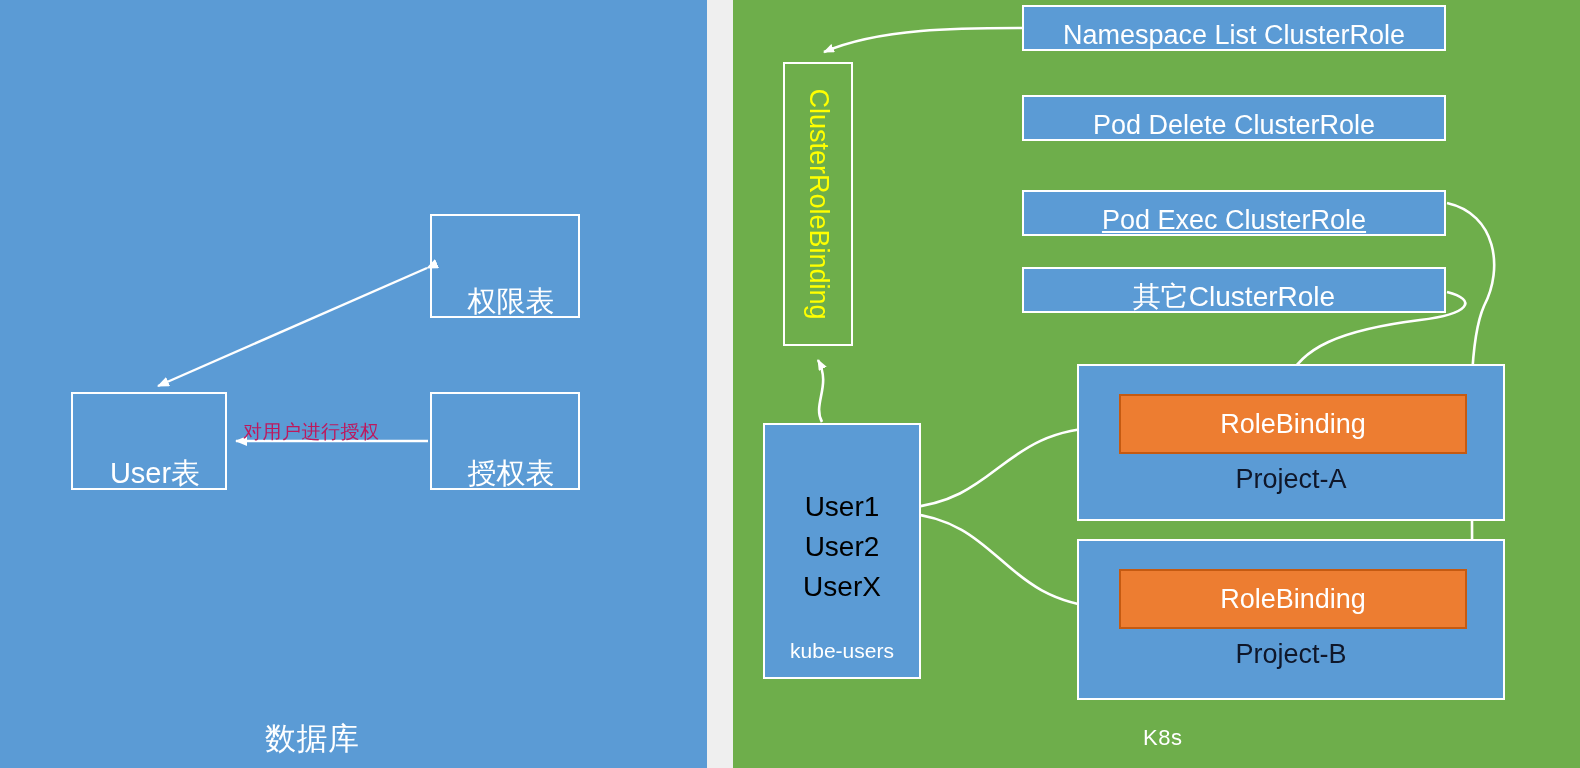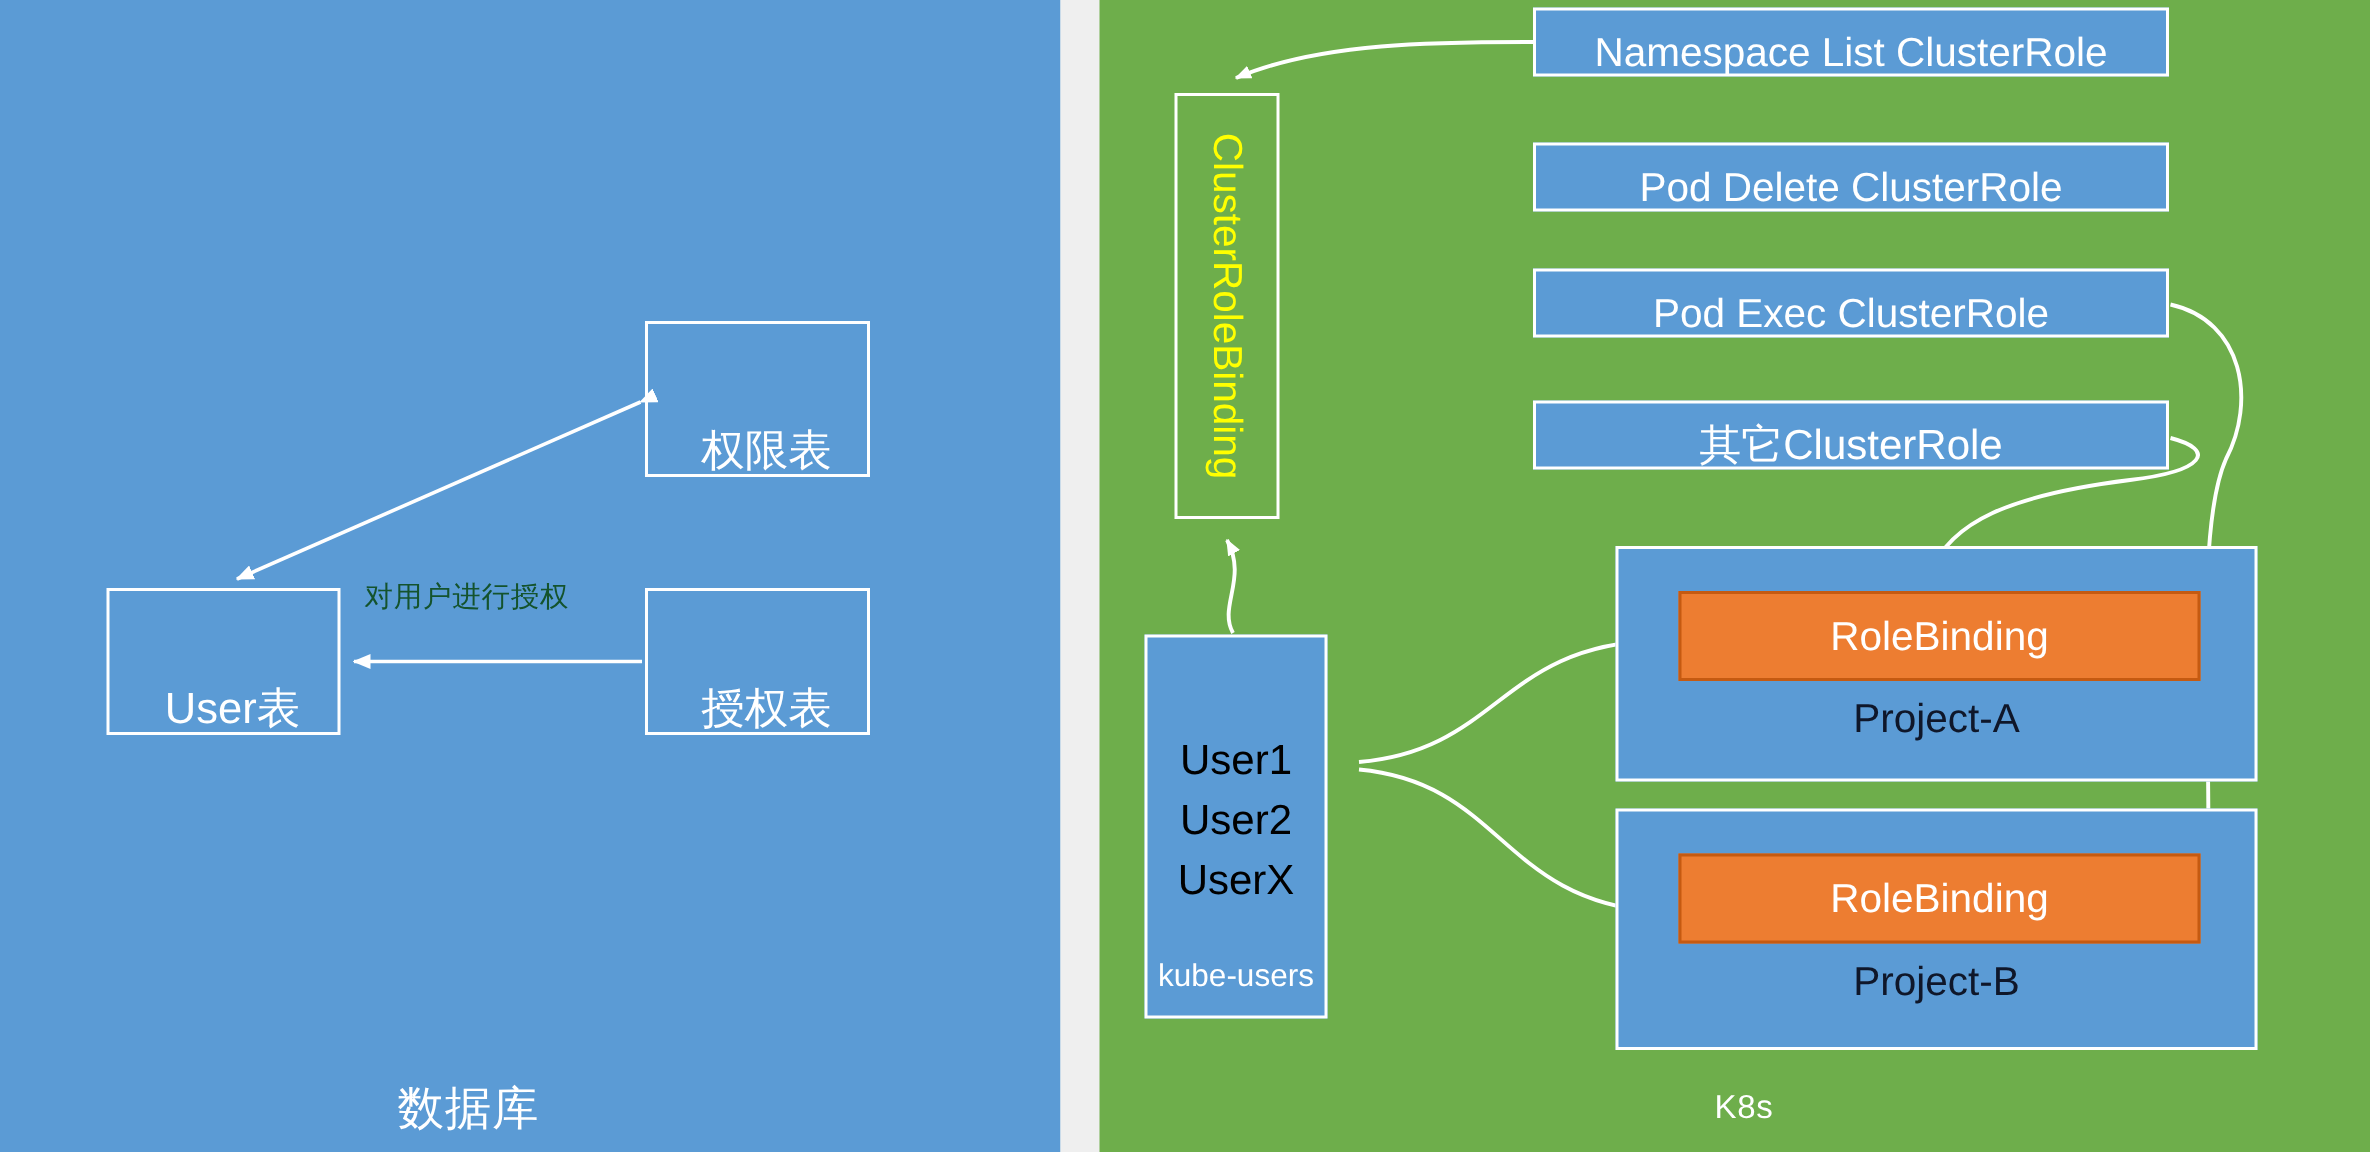--- a/index.html
+++ b/index.html
@@ -49,22 +49,22 @@
     color:#ffffff;
     font-size:29px;
     padding-left:12px;
   }
   #box-user-table{left:71px;top:392px;width:156px;height:98px;}
   #box-perm-table{left:430px;top:214px;width:150px;height:104px;}
   #box-auth-table{left:430px;top:392px;width:150px;height:98px;}
 
   #edge-label-grant{
     position:absolute;
-    left:243px;top:385px;
-    color:#14532d;
+    left:243px;top:419px;
+    color:#be185d;
     font-size:19px;
     white-space:nowrap;
     letter-spacing:.5px;
   }
 
   
   #box-crb{
     position:absolute;
     left:783px;top:62px;width:70px;height:284px;
     box-sizing:border-box;
@@ -87,28 +87,28 @@
     left:1022px;
     width:424px;
     height:46px;
     background:#5B9BD5;
     border:2px solid #ffffff;
     color:#ffffff;
     font-size:27px;
   }
   #cr-ns{top:5px;}
   #cr-poddel{top:95px;}
-  #cr-podexec{top:179px;}
+  #cr-podexec{top:190px;text-decoration:underline;}
   #cr-other{top:267px;}
   #cr-other span{font-size:28px;}
 
   
   #box-users{
     position:absolute;
-    left:763px;top:423px;width:122px;height:256px;
+    left:763px;top:423px;width:158px;height:256px;
     box-sizing:border-box;
     background:#5B9BD5;
     border:2px solid #ffffff;
   }
   #box-users .users-list{
     position:absolute;
     left:0;right:0;top:62px;
     text-align:center;
     color:#000000;
     font-size:28px;

